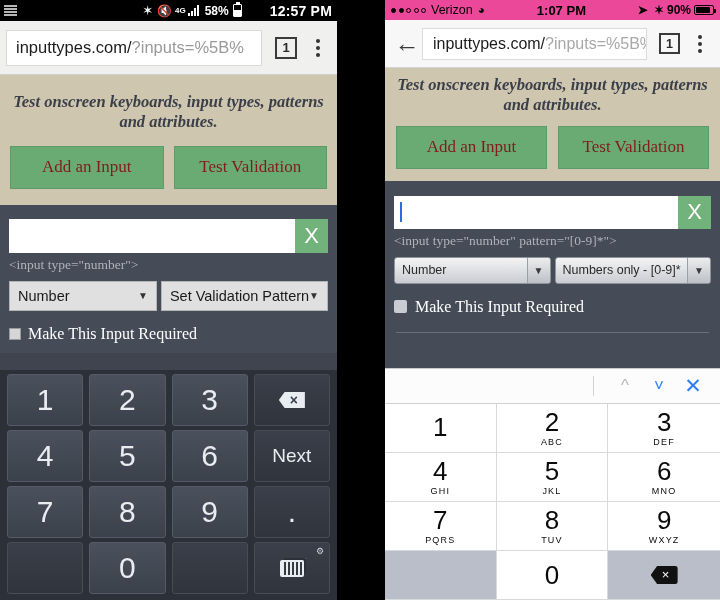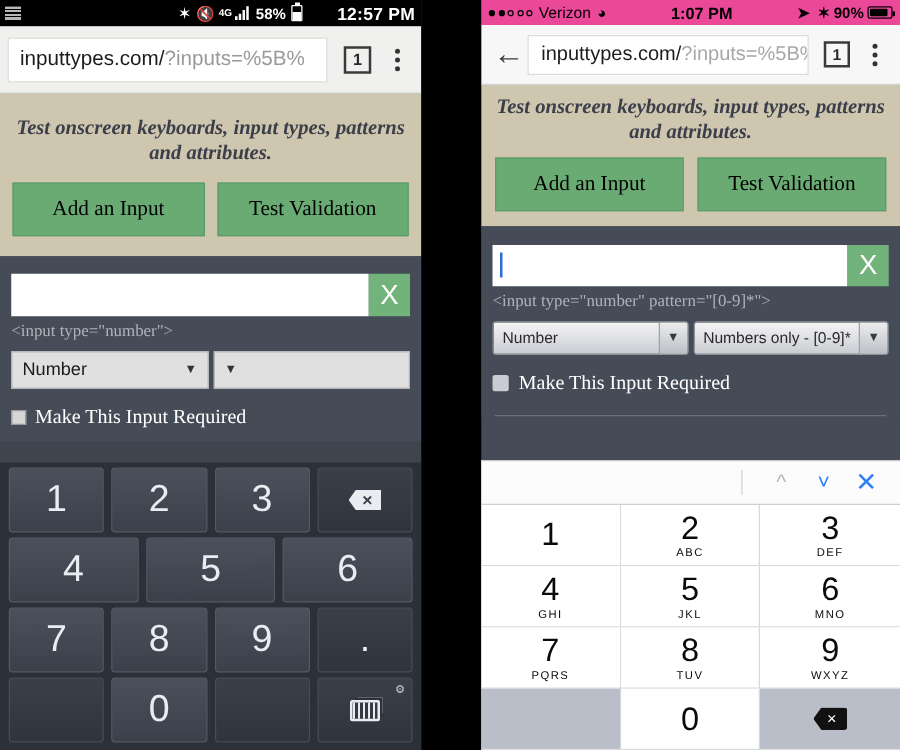--- a/index.html
+++ b/index.html
@@ -51,21 +51,21 @@
   .a-menu span { width:4px; height:4px; border-radius:50%; background:#333; display:block; }
 
   .hero { background:#cfc6b0; padding:12px 10px 16px; }
   .hero-title { font-family:"Liberation Serif", serif; font-weight:bold;
                 font-size:28px; letter-spacing:-0.5px; text-align:center;
                 color:#3b3f4a; line-height:1.05; }
   .hero-sub { font-family:"Liberation Serif", serif; font-style:italic;
               font-weight:bold; font-size:16.5px; text-align:center;
               color:#3b3f4a; line-height:1.2; margin-top:5px; }
   .hero-btns { display:flex; gap:10px; margin-top:14px; }
-  .btn { flex:1; background:#6aab74; color:#000000; text-align:center;
+  .btn { flex:1; background:#6aab74; color:#7f1d1d; text-align:center;
          font-family:"Liberation Serif", serif; font-size:17px;
          padding:10px 0 11px; border:1px solid #5d9c68; cursor:pointer; }
 
   .form { background:#454b57; padding:14px 9px 10px; }
   .field-row { display:flex; height:34px; }
   .field-row input { flex:1; border:none; height:34px; font-size:16px; padding:0 7px;
                      background:#fff; outline:none; }
   .xbtn { width:33px; background:#72b37c; color:#fff; font-size:22px;
           display:flex; align-items:center; justify-content:center; cursor:pointer; }
   .code { font-family:"Liberation Serif", serif; font-size:13.5px; color:#aeb3bb;
@@ -235,20 +235,21 @@
         <input type="text" value="" style="">
         <div class="xbtn">X</div>
       </div>
       <div class="code">&lt;input type="number"&gt;</div>
       <div class="selects">
         <div class="sel">
           <span class="lbl">Number</span>
           <span class="car">▼</span>
         </div>
         <div class="sel">
+          <span class="lbl">Set Validation Pattern</span>
           <span class="car">▼</span>
         </div>
       </div>
       <div class="req">
         <div class="chk"></div>
         <div class="req-lbl">Make This Input Required</div>
       </div>
     </div>
 
     <div class="a-kb">
@@ -257,20 +258,21 @@
         <div class="a-key">2</div>
         <div class="a-key">3</div>
         <div class="a-key dark">
             <span class="bksp"></span>
           </div>
       </div>
       <div class="a-kbrow">
         <div class="a-key">4</div>
         <div class="a-key">5</div>
         <div class="a-key">6</div>
+        <div class="a-key dark small">Next</div>
       </div>
       <div class="a-kbrow">
         <div class="a-key">7</div>
         <div class="a-key">8</div>
         <div class="a-key">9</div>
         <div class="a-key dark dot">.</div>
       </div>
       <div class="a-kbrow">
         <div class="a-key blank"></div>
         <div class="a-key">0</div>

